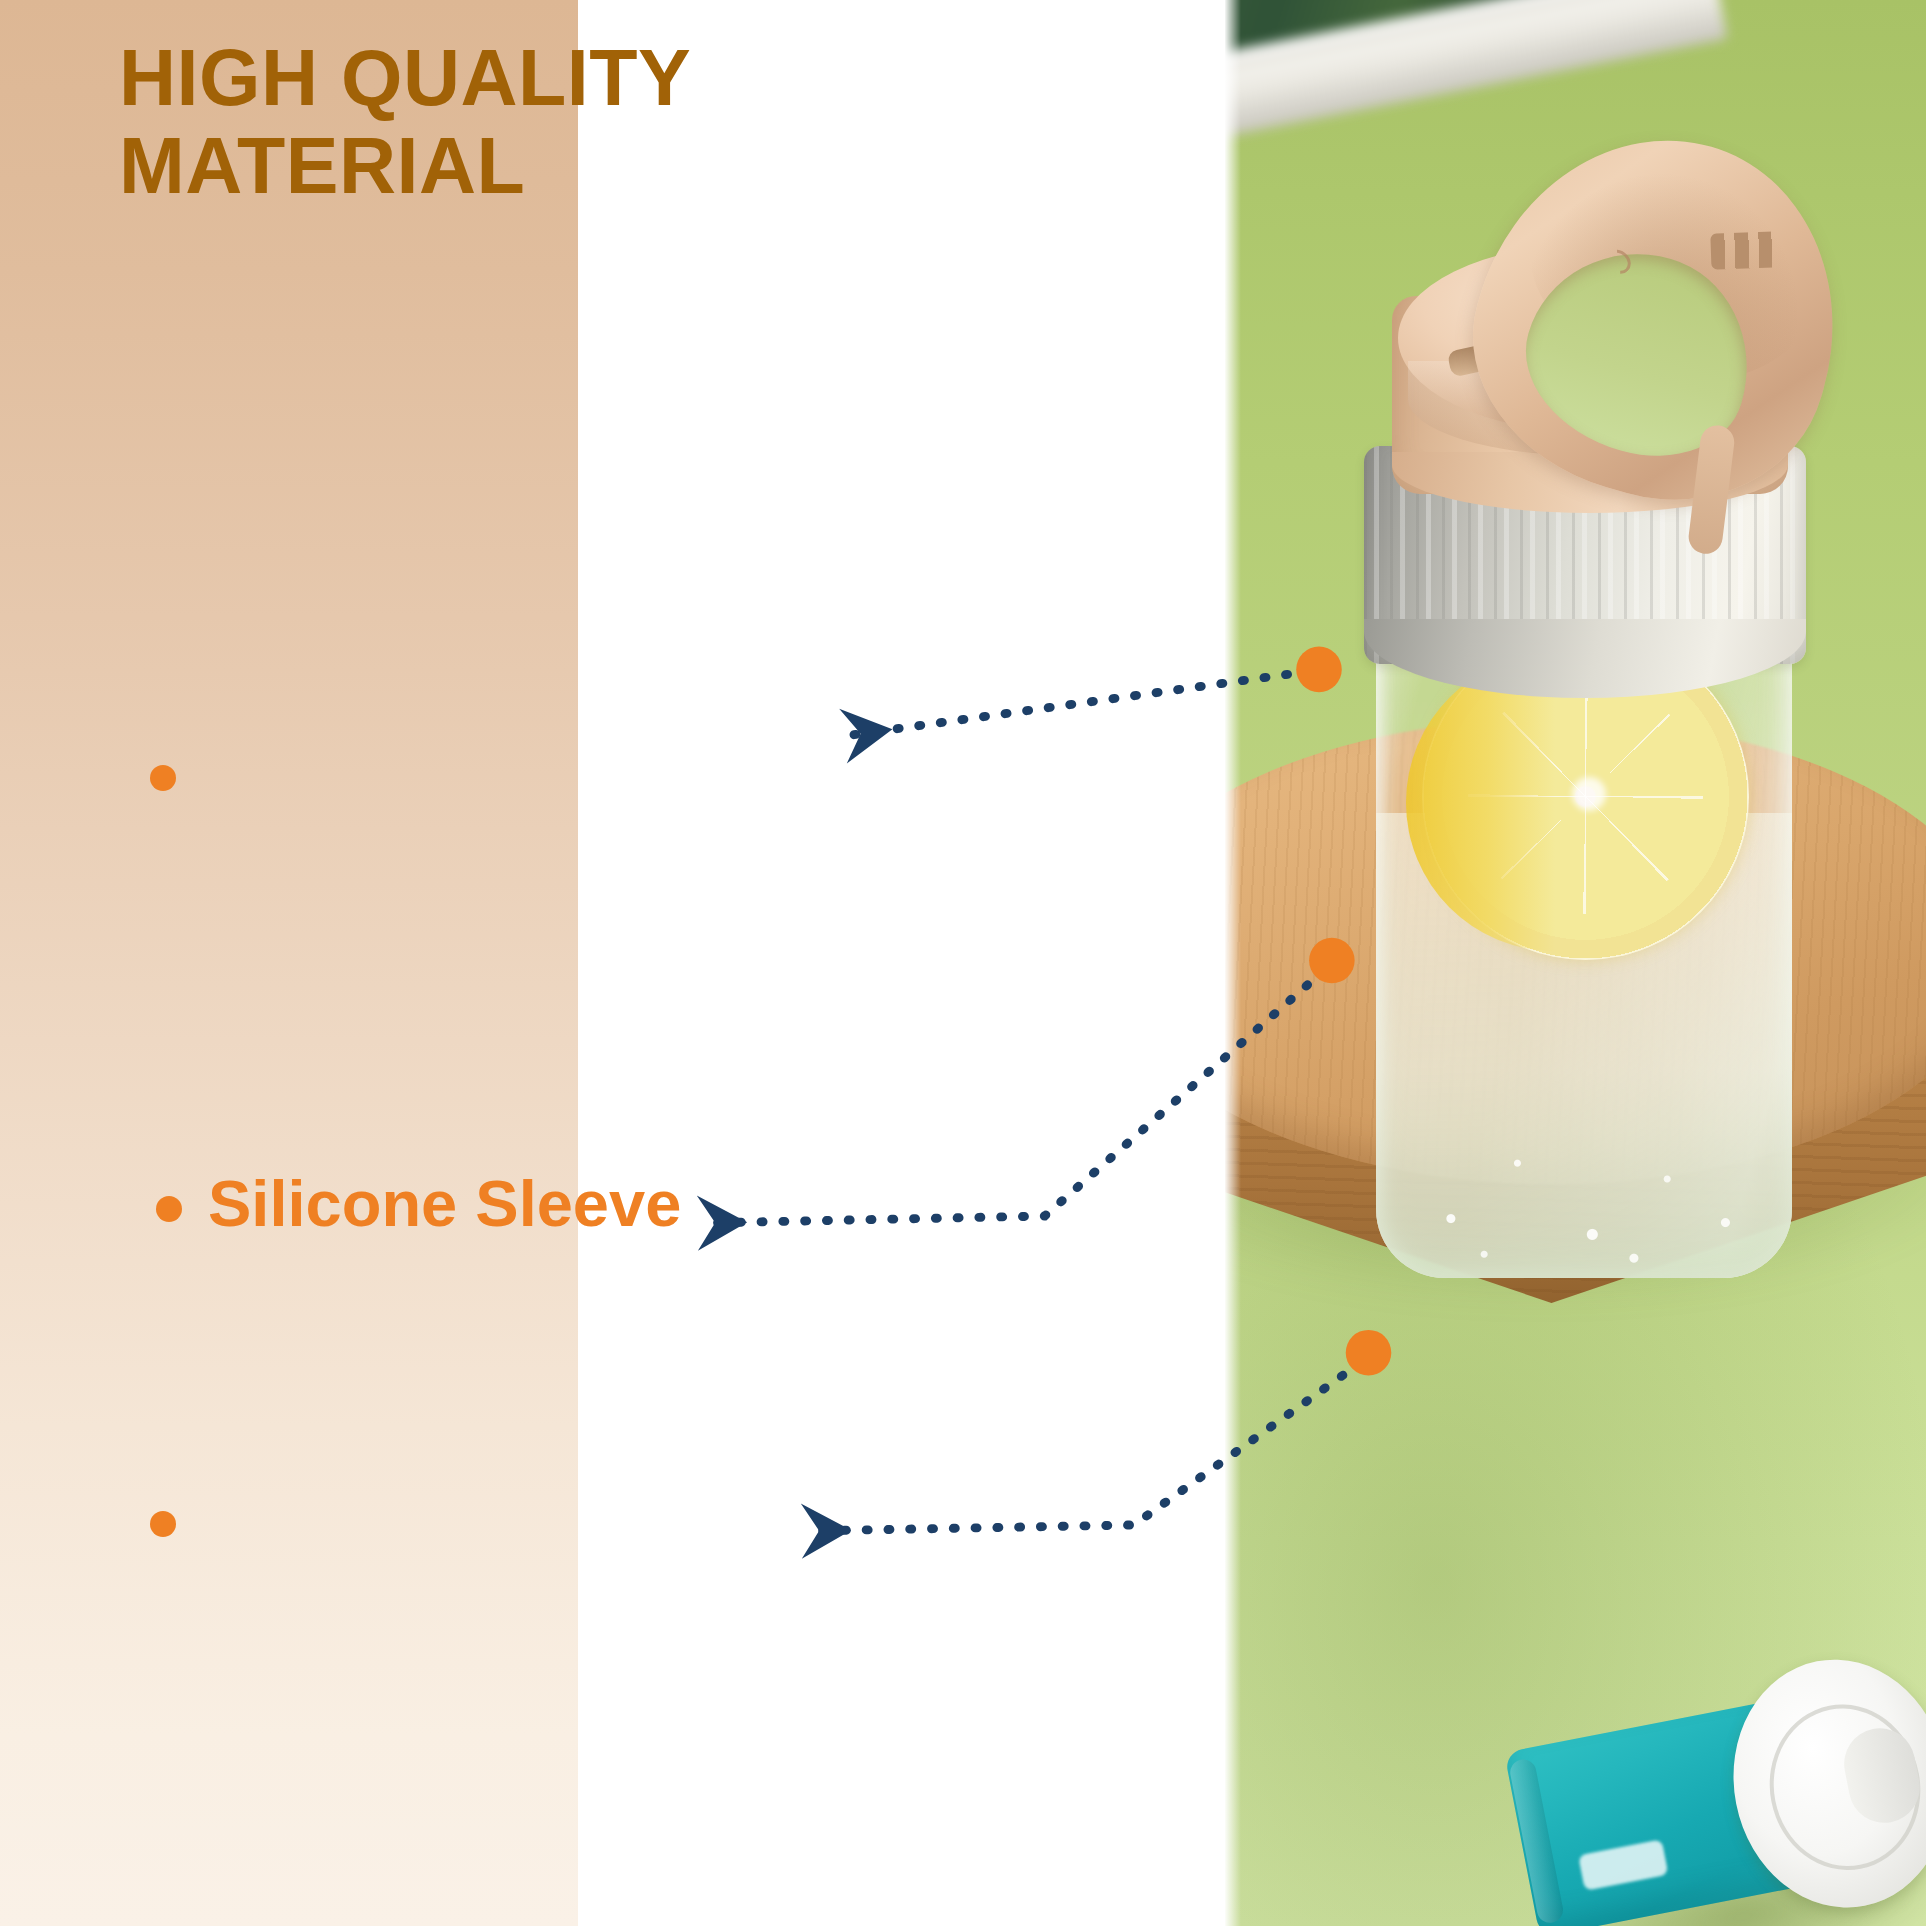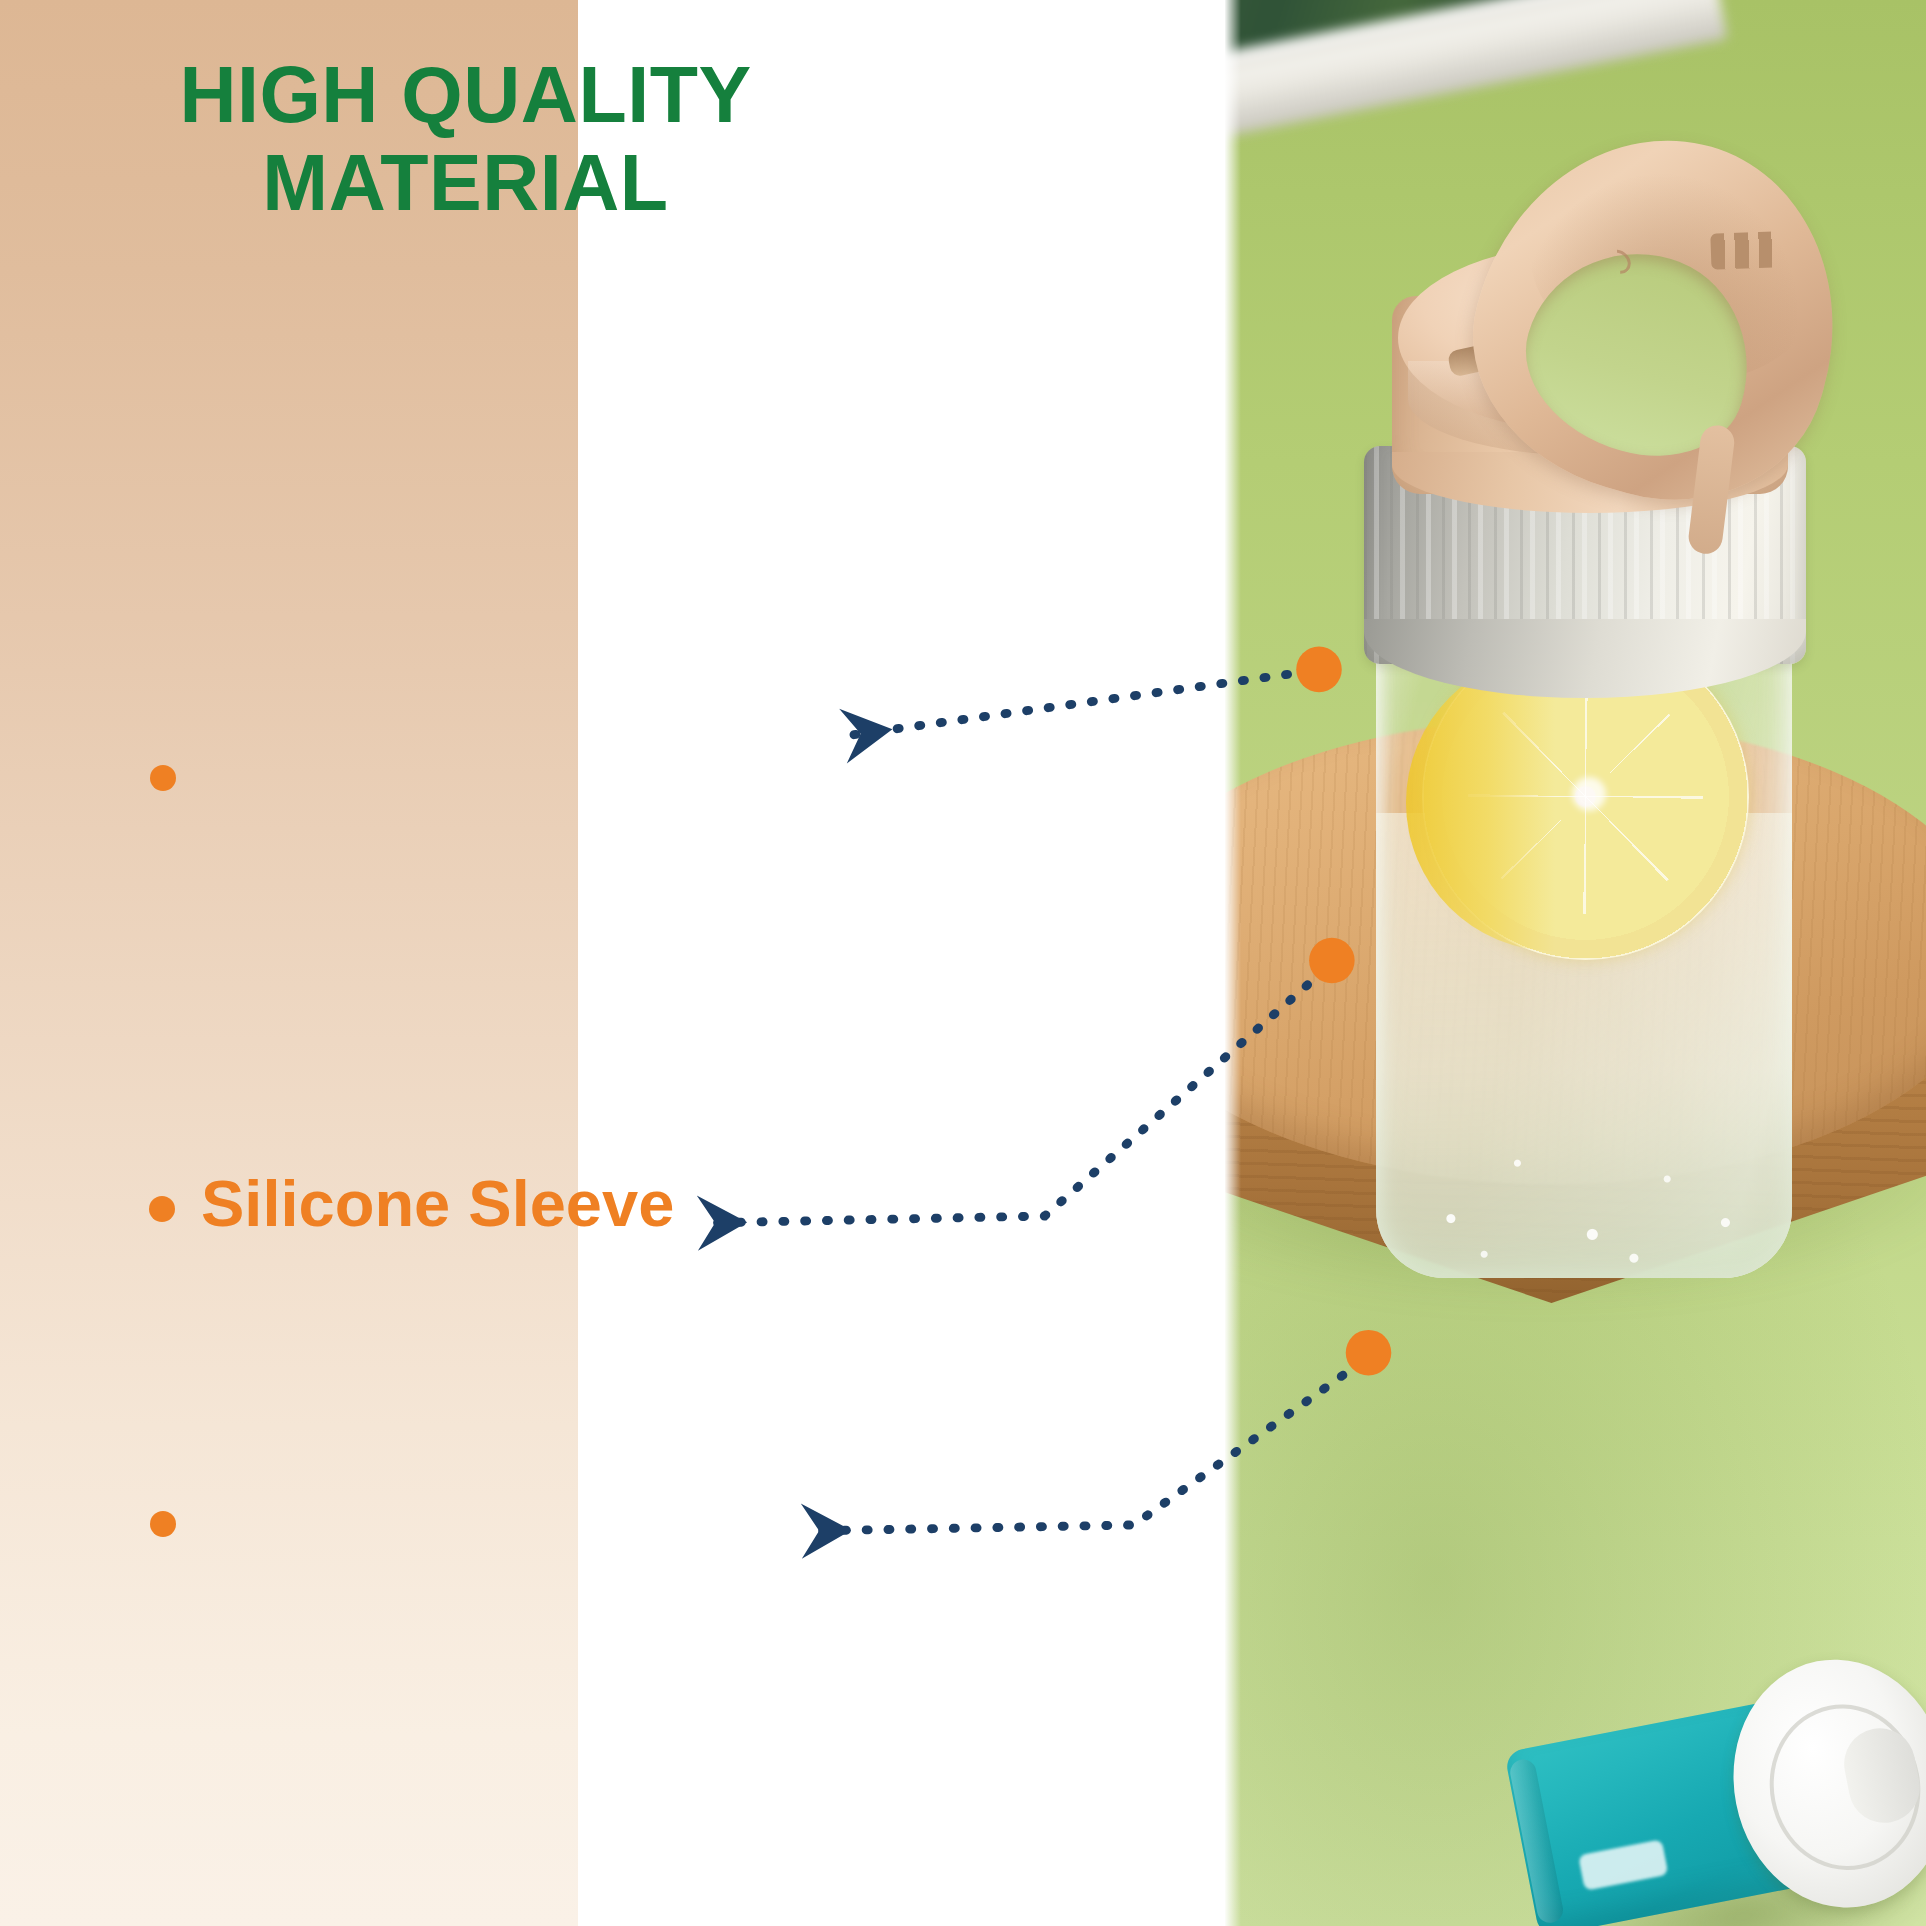--- a/index.html
+++ b/index.html
@@ -15,23 +15,22 @@
 
   
   .left-panel { position:absolute; left:0; top:0; width:1228px; height:1927px; background:#ffffff; }
 
   .tan-band {
     position:absolute; left:0; top:0; width:578px; height:1927px;
     background:linear-gradient(to bottom, #ddb794 0%, #e0bd9d 14%, #e6c8ad 32%, #eed8c3 54%, #f5e6d6 74%, #f9efe3 90%, #faf1e7 100%);
   }
 
   .title-block {
-    position:absolute; left:119px; top:51px; width:693px;
-    text-align:center;
-    color:#15803d;
+    position:absolute; left:119px; top:34px; width:693px;
+    color:#a16207;
     font-weight:bold;
     font-size:79px;
     line-height:1.12;
     letter-spacing:0.5px;
     font-family:"Liberation Sans", sans-serif;
   }
   .title-line { display:block; white-space:nowrap; }
 
   
   .feature {
@@ -45,21 +44,21 @@
     font-family:"Liberation Sans", sans-serif;
   }
   .feature .dot-marker {
     width:26px; height:26px; border-radius:50%;
     background:#ef8023; flex:none;
     margin-top:30px; margin-right:26px;
   }
   .feature .ftext { white-space:pre-line; }
 
   #feature-1 { left:150px; top:735px; width:733px; }
-  #feature-2 { left:149px; top:1166px; width:693px; }
+  #feature-2 { left:156px; top:1166px; width:693px; }
   #feature-3 { left:150px; top:1481px; width:733px; }
 
   
   .photo {
     position:absolute; left:1225px; top:0; width:702px; height:1927px;
     overflow:hidden;
     background:#b4ca71;
   }
   .photo-inner { position:absolute; inset:0; }
 

